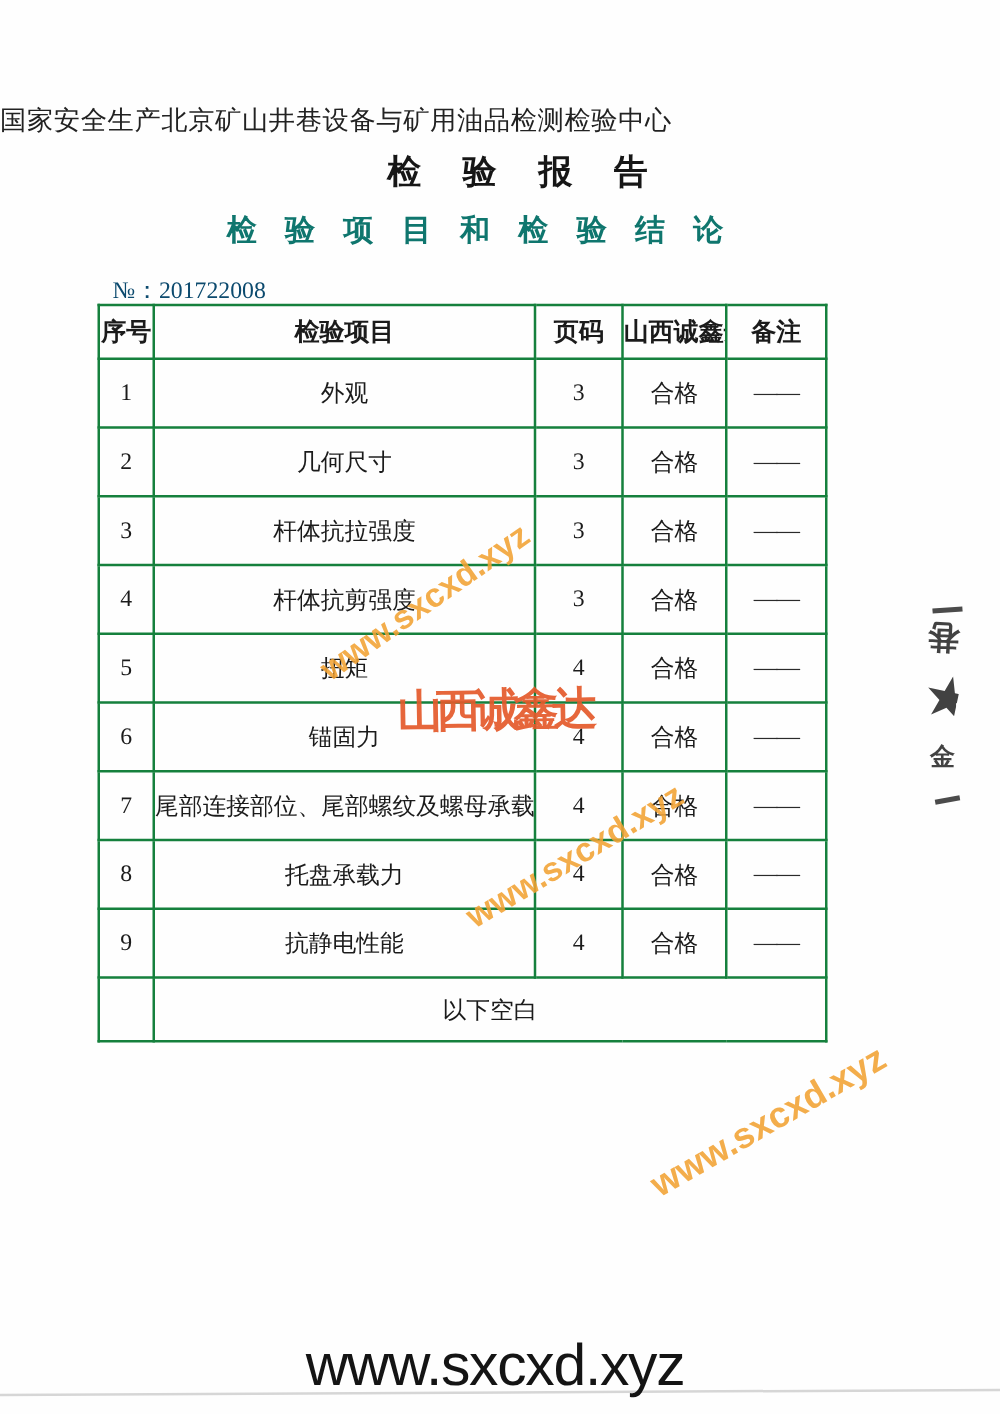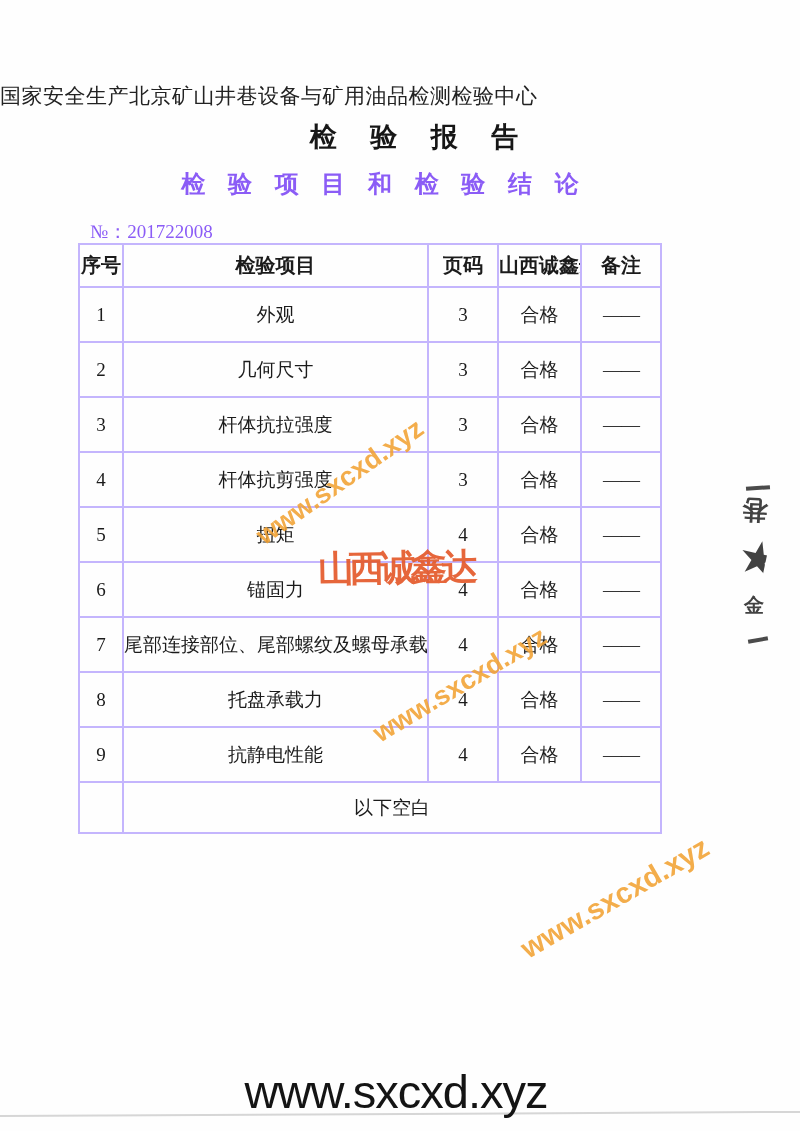--- a/index.html
+++ b/index.html
@@ -20,36 +20,36 @@
   .report-title{
     position:absolute;top:119px;left:0;width:756px;
     text-align:center;font-size:27px;font-weight:bold;
     letter-spacing:13px;text-indent:13px;
     font-family:"Liberation Sans", sans-serif;color:#161616;margin-left:36px;
   }
   .section-title{
     position:absolute;top:168px;left:0;width:760px;
     text-align:center;font-size:24px;font-weight:bold;
     letter-spacing:8px;text-indent:8px;
-    font-family:"Liberation Sans", sans-serif;color:#8b5cf6;
+    font-family:"Liberation Sans", sans-serif;color:#0f766e;
   }
   .report-no{
     position:absolute;top:219px;left:90px;
-    font-size:19px;color:#8b5cf6;
+    font-size:19px;color:#0c4a6e;
   }
   .page-info{
     position:absolute;top:220px;left:543px;
     font-size:19px;letter-spacing:2px;color:#1b1b1b;
   }
   table.report{
     position:absolute;top:243px;left:78px;
     width:582px;border-collapse:collapse;table-layout:fixed;
   }
   table.report td, table.report th{
-    border:2px solid #c4b5fd;
+    border:2px solid #15803d;
     text-align:center;vertical-align:middle;
     padding:0;overflow:hidden;white-space:nowrap;
   }
   table.report th{font-size:20px;font-weight:bold;height:41px;}
   table.report td{font-size:19px;height:53px;}
   td.tight{font-size:17px;}
   td.remark{letter-spacing:-1px;color:#2a2a2a;}
   tr.footer-row td{height:49px;}
   
   .wm-company{

